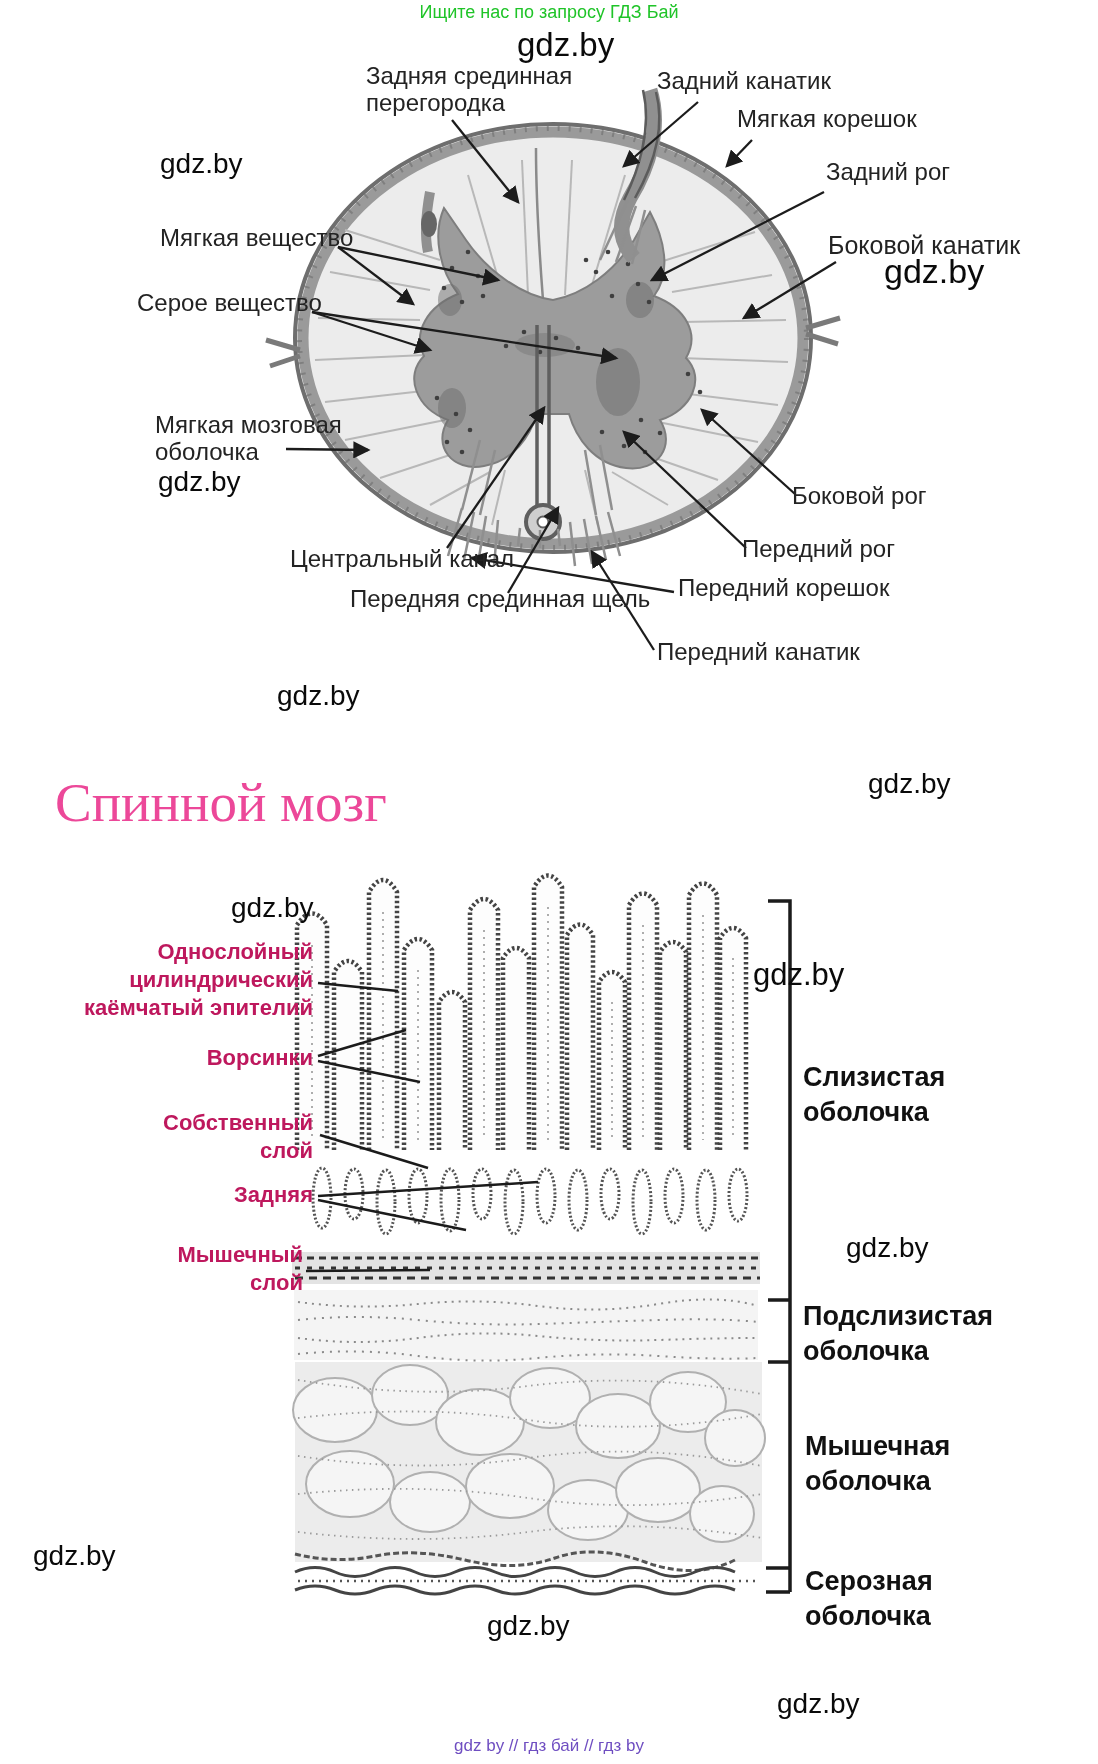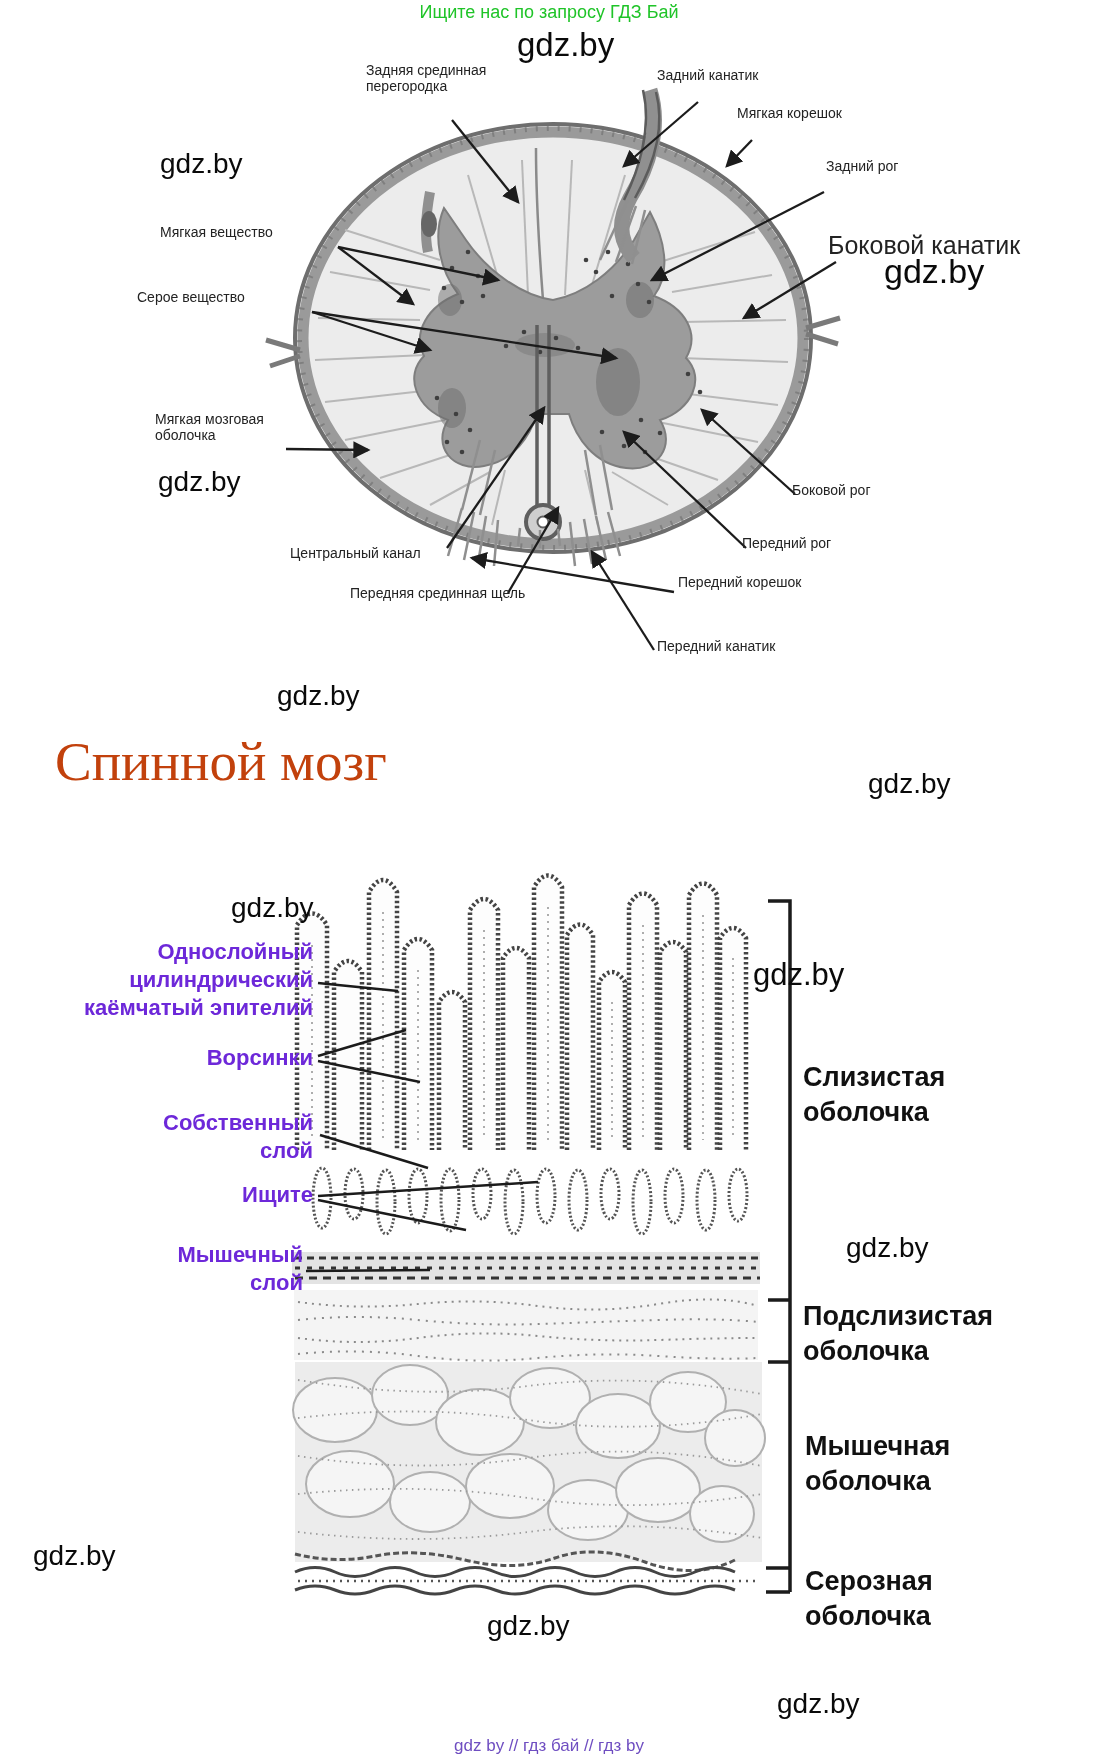--- a/index.html
+++ b/index.html
@@ -1,28 +1,28 @@
 <!DOCTYPE html>
 <html><head>
 <meta charset="utf-8">
 <style>
   html,body{margin:0;padding:0;background:#fff;}
   #canvas{position:relative;width:1098px;height:1764px;background:#ffffff;overflow:hidden;
           font-family:"Liberation Sans",sans-serif;text-decoration:underline;}
   .note{position:absolute;left:0;right:0;top:2px;text-align:center;font-size:18px;color:#1fc428;
         font-family:"Liberation Sans",sans-serif;}
   .wm{position:absolute;color:#0a0a0a;font-family:"Liberation Sans",sans-serif;white-space:nowrap;}
-  .L1{position:absolute;font-size:14px;color:#232323;line-height:1.12;white-space:pre-line;
+  .L1{position:absolute;font-size:24px;color:#232323;line-height:1.12;white-space:pre-line;
       font-family:"Liberation Sans",sans-serif;}
-  .L2l{position:absolute;font-size:22px;font-weight:bold;color:#6d28d9;line-height:1.27;
+  .L2l{position:absolute;font-size:22px;font-weight:bold;color:#be185d;line-height:1.27;
        white-space:pre-line;text-align:right;font-family:"Liberation Sans",sans-serif;}
   .L2r{position:absolute;font-size:27px;font-weight:bold;color:#111;line-height:1.3;
        white-space:pre-line;text-align:left;font-family:"Liberation Sans",sans-serif;}
-  .fig-title{position:absolute;font-family:"Liberation Serif",serif;font-size:55px;color:#c2410c;
-             white-space:nowrap;}
+  .fig-title{position:absolute;font-family:"Liberation Serif",serif;font-size:55px;color:#ec4899;
+             white-space:nowrap;margin-top:41px;}
   .footer{position:absolute;left:0;right:0;top:1736px;text-align:center;font-size:17px;
           color:#6f4ec1;font-family:"Liberation Sans",sans-serif;}
   svg{position:absolute;left:0;}
 </style>
 </head>
 <body>
 
 <div id="canvas">
 
   <div class="note">Ищите нас по запросу ГДЗ Бай</div>
@@ -304,21 +304,21 @@
       <line x1="306" y1="421" x2="430" y2="420"></line>
     </g>
   </svg>
 
   <div class="L2l" style="left:83px;top:938px;width:230px">Однослойный
 цилиндрический
 каёмчатый эпителий</div>
   <div class="L2l" style="left:83px;top:1044px;width:230px">Ворсинки</div>
   <div class="L2l" style="left:83px;top:1109px;width:230px">Собственный
 слой</div>
-  <div class="L2l" style="left:83px;top:1181px;width:230px">Ищите</div>
+  <div class="L2l" style="left:83px;top:1181px;width:230px">Задняя</div>
   <div class="L2l" style="left:73px;top:1241px;width:230px">Мышечный
 слой</div>
 
   <div class="L2r" style="left:803px;top:1060px">Слизистая
 оболочка</div>
   <div class="L2r" style="left:803px;top:1299px">Подслизистая
 оболочка</div>
   <div class="L2r" style="left:805px;top:1429px">Мышечная
 оболочка</div>
   <div class="L2r" style="left:805px;top:1564px">Серозная

